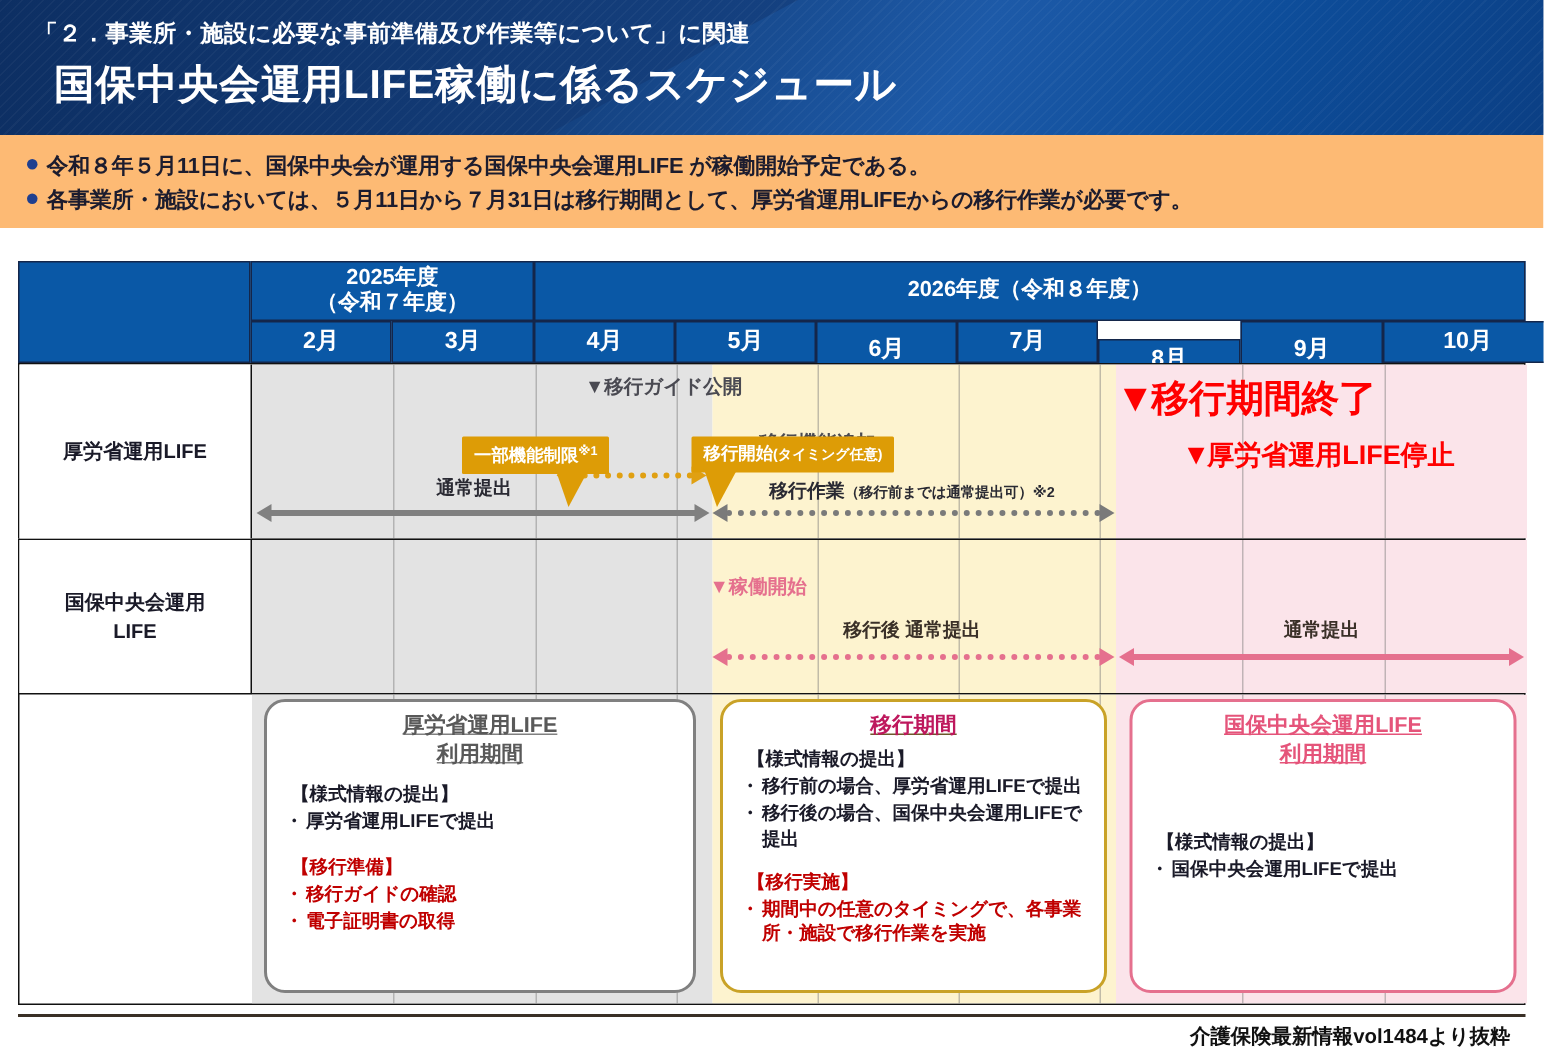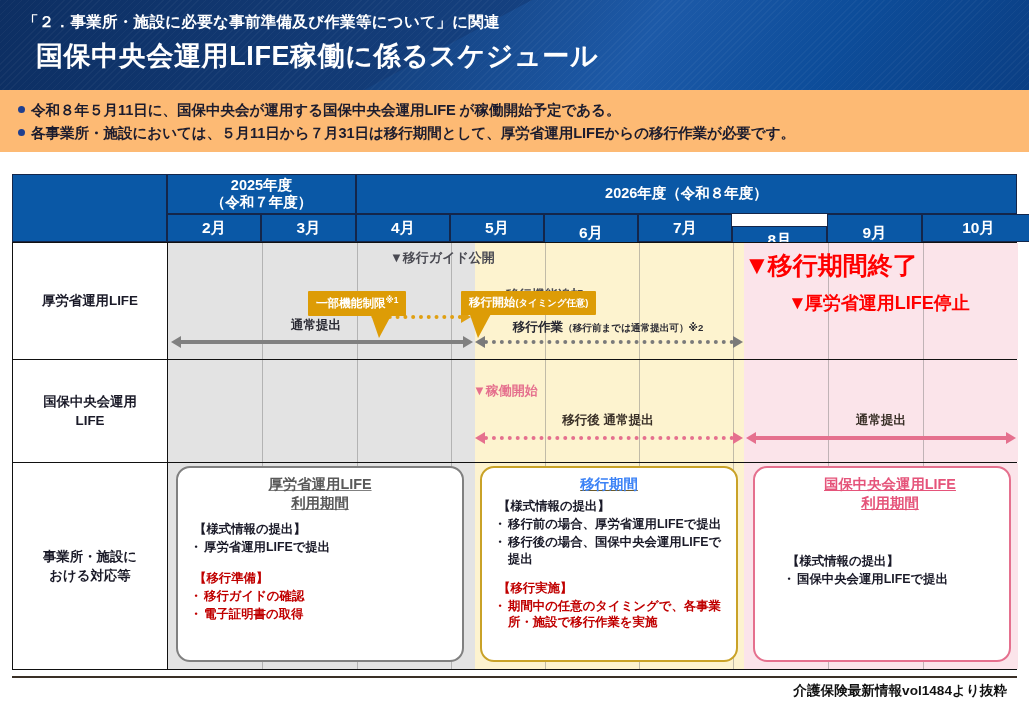--- a/index.html
+++ b/index.html
@@ -191,21 +191,21 @@
     display: flex; margin-top: 1px; line-height: 1.36;
   }
   .ib-li.red { color: #c00000; }
   .ib-li .bul { width: 16px; flex: 0 0 16px; text-align: center; }
   .ib-li .txt { flex: 1 1 auto; }
   .ib-gap { height: 12px; }
 
   .box-gray   { border: 2px solid #808080; }
   .box-gray   .ib-title { color: #595959; text-decoration-color: #808080; }
   .box-yellow { border: 2px solid #c9a227; }
-  .box-yellow .ib-title { color: #3b82f6; text-decoration-color: #6b5a2a; text-align: center; }
+  .box-yellow .ib-title { color: #be185d; text-decoration-color: #6b5a2a; text-align: center; }
   .box-pink   { border: 2px solid #e5708e; }
   .box-pink   .ib-title { color: #e5547a; text-decoration-color: #e5547a; }
 
   
   .footline {
     position: absolute; left: 12px; top: 676px; width: 1005px; height: 2px;
     background: #3a3026;
   }
   .footnote {
     position: absolute; right: 22px; top: 682px;
@@ -357,23 +357,20 @@
         </div>
         <div class="arrow a-pink" style="left:578px;width:270px;top:78px;">
           <span class="head-l"></span>
           <span class="shaft"></span>
           <span class="head-r"></span>
         </div>
       </div>
     </div>
 
     <div class="rowbox" style="top:288px;width:1005px;height:208px;">
-      <div class="rowlabel" style="top:0;height:206px;">
-        <span id="facility-label">事業所・施設に<br>おける対応等</span>
-      </div>
 
       <div class="track" style="top:0;height:206px;">
         <div class="band band-gray" style="left:0;width:307px;"></div>
         <div class="band band-cream" style="left:307px;width:269px;"></div>
         <div class="band band-pink" style="left:576px;width:274px;"></div>
         <div class="vline" style="left:94px;"></div>
         <div class="vline" style="left:189px;"></div>
         <div class="vline" style="left:283px;"></div>
         <div class="vline" style="left:377px;"></div>
         <div class="vline" style="left:471px;"></div>
@@ -421,21 +418,21 @@
             </div>
             <div class="ib-gap" style="height:10px;"></div>
             <div class="ib-head red">【移行実施】</div>
             <div class="ib-li red">
               <span class="bul">・</span>
               <span class="txt">期間中の任意のタイミングで、各事業所・施設で移行作業を実施</span>
             </div>
           </div>
         </div>
 
-        <div class="infobox box-pink" style="left:585px;top:3px;width:258px;height:196px;padding-left:16px;">
+        <div class="infobox box-pink" style="left:585px;top:3px;width:258px;height:196px;">
           <div class="ib-title">
             <div>国保中央会運用LIFE</div>
             <div>利用期間</div>
           </div>
           <div class="ib-body" style="padding-top:38px;">
             <div class="ib-head">【様式情報の提出】</div>
             <div class="ib-li">
               <span class="bul">・</span>
               <span class="txt">国保中央会運用LIFEで提出</span>
             </div>

